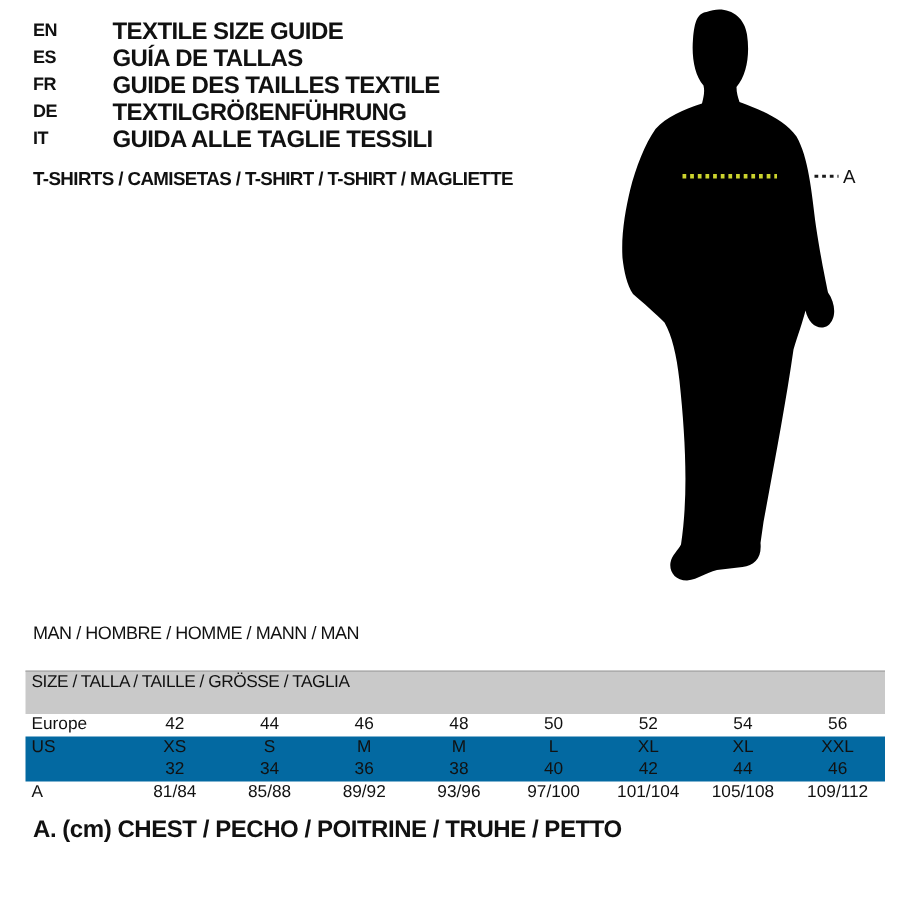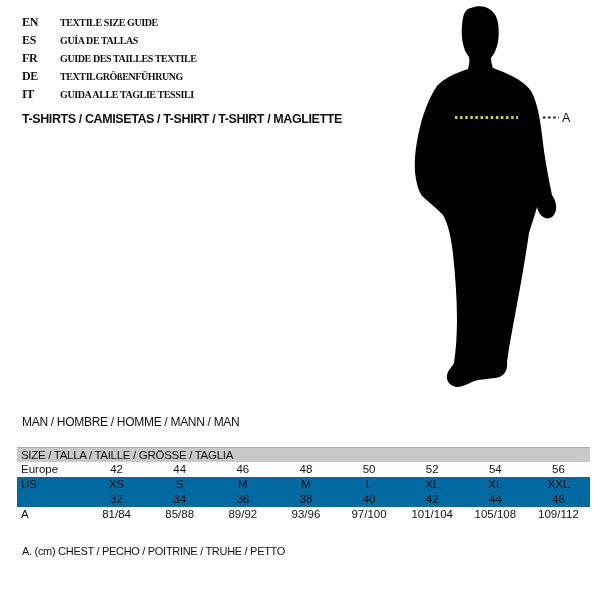--- a/index.html
+++ b/index.html
@@ -5,47 +5,47 @@
   html,body{margin:0;padding:0;}
   body{
     width:600px;height:600px;background:#ffffff;position:relative;overflow:hidden;
     font-family:"Liberation Sans","DejaVu Sans",sans-serif;color:#111;
     -webkit-font-smoothing:antialiased;
   }
   .abs{position:absolute;}
 
   
   .lang-list{left:22px;top:13px;}
-  .lang-row{display:flex;height:18px;align-items:center;font-family:Liberation Serif, serif;}
+  .lang-row{display:flex;height:18px;}
   .lang-code{width:38px;font-size:12px;font-weight:bold;letter-spacing:-0.3px;}
-  .lang-title{font-size:10px;font-weight:bold;letter-spacing:-0.4px;white-space:nowrap;}
+  .lang-title{font-size:16px;font-weight:bold;letter-spacing:-0.4px;white-space:nowrap;margin-left:15px;}
 
   
   .categories{left:22px;top:109px;text-align:right;}
   .cat-line{font-size:12.5px;font-weight:bold;letter-spacing:-0.4px;line-height:21px;white-space:nowrap;}
 
   
   .figure-svg{left:408px;top:0;width:170px;height:400px;}
 
   
   .man-title{left:22px;top:415px;font-size:12px;font-weight:normal;letter-spacing:-0.3px;}
 
   
   .size-table{left:17px;top:447px;width:573px;font-size:11.5px;}
   .st-header{
-    height:15px;line-height:15px;background:#c9c9c9;border-top:1px solid #adadad;
+    height:29px;line-height:15px;background:#c9c9c9;border-top:1px solid #adadad;
     padding-left:4px;letter-spacing:-0.3px;box-sizing:border-box;
   }
   .st-row{display:grid;grid-template-columns:68px repeat(8,1fr);height:15px;line-height:15px;}
   .st-row.shaded{background:#0369a1;}
   .st-label{text-align:left;padding-left:4px;}
   .st-cell{text-align:center;}
 
   
-  .footnote{left:22px;top:545px;font-size:11px;font-weight:normal;letter-spacing:-0.3px;}
+  .footnote{left:22px;top:545px;font-size:16px;font-weight:bold;letter-spacing:-0.3px;}
 </style>
 </head>
 <body>
 
 <div class="abs lang-list">
     <div class="lang-row">
       <span class="lang-code">EN</span>
       <span class="lang-title">TEXTILE SIZE GUIDE</span>
     </div>
     <div class="lang-row">

